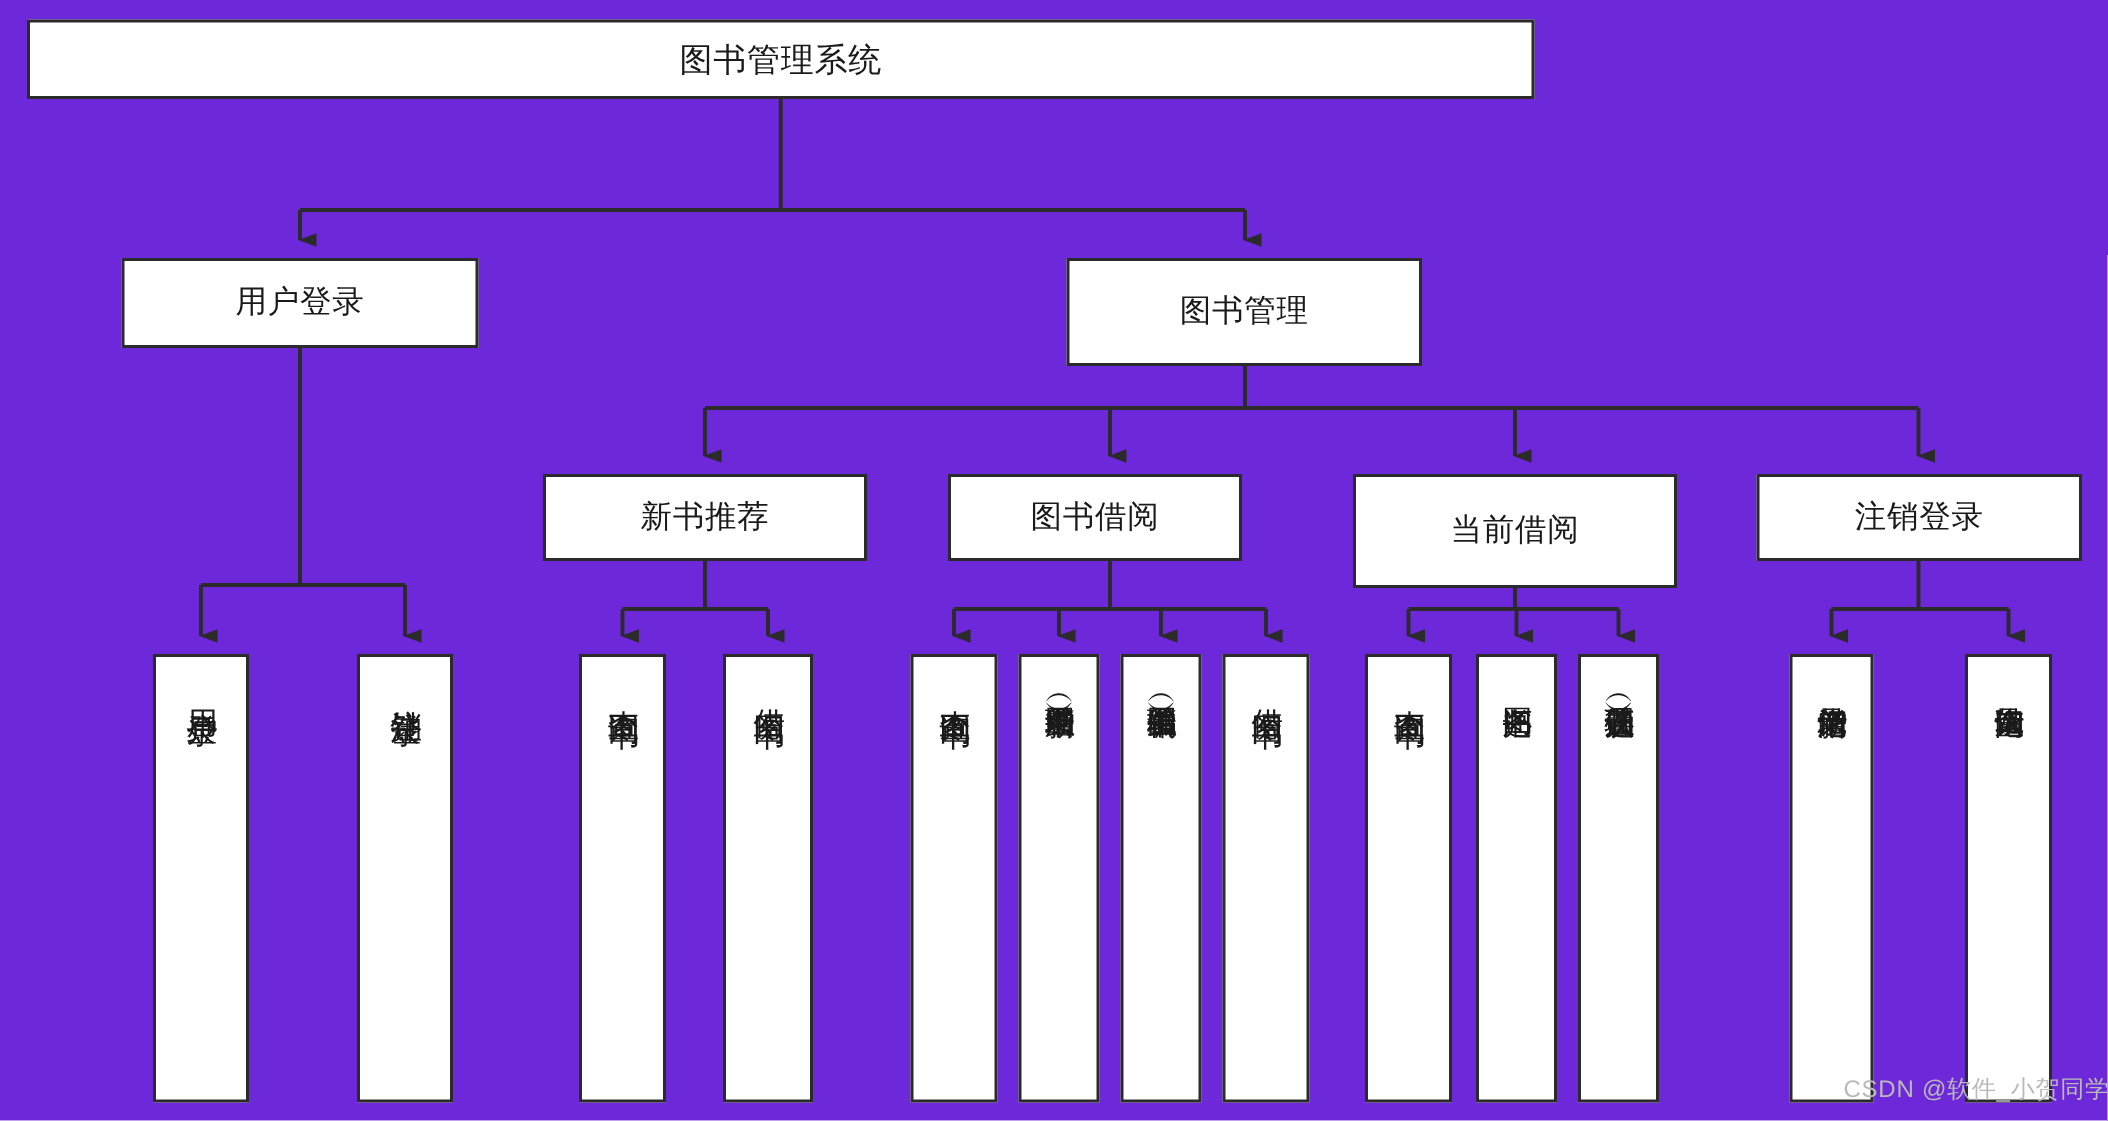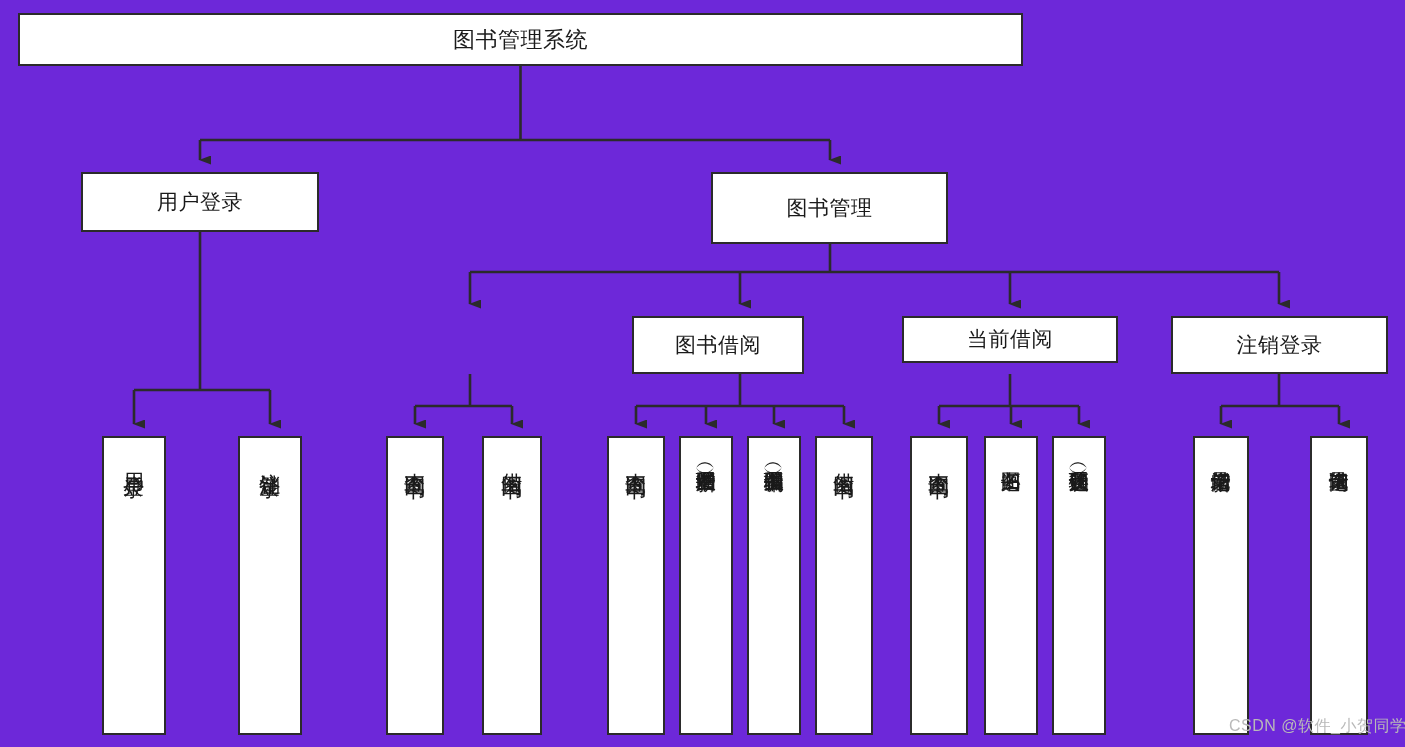--- a/index.html
+++ b/index.html
@@ -139,24 +139,27 @@
     <span class="node-label">图书管理系统</span>
   </div>
 
   <div class="node horiz" style="left: 81px; top: 172px; width: 238px; height: 60px; border-color: rgb(43, 43, 43); background: rgb(255, 255, 255); color: rgb(26, 26, 26);">
     <span class="node-label">用户登录</span>
   </div>
   <div class="node horiz" style="left: 711px; top: 172px; width: 237px; height: 72px; border-color: rgb(43, 43, 43); background: rgb(255, 255, 255); color: rgb(26, 26, 26);">
     <span class="node-label">图书管理</span>
   </div>
 
-  <div class="node horiz" style="left: 632px; top: 316px; width: 172px; height: 58px; border-color: rgb(43, 43, 43); background: rgb(255, 255, 255); color: rgb(26, 26, 26);">
+  <div class="node horiz" style="left: 362px; top: 316px; width: 216px; height: 58px; border-color: rgb(43, 43, 43); background: rgb(255, 255, 255); color: rgb(26, 26, 26);">
+    <span class="node-label">新书推荐</span>
+  </div>
+  <div class="node horiz" style="left: 632px; top: 316px; width: 196px; height: 58px; border-color: rgb(43, 43, 43); background: rgb(255, 255, 255); color: rgb(26, 26, 26);">
     <span class="node-label">图书借阅</span>
   </div>
-  <div class="node horiz" style="left: 902px; top: 316px; width: 216px; height: 47px; border-color: rgb(43, 43, 43); background: rgb(255, 255, 255); color: rgb(26, 26, 26);">
+  <div class="node horiz" style="left: 902px; top: 316px; width: 216px; height: 76px; border-color: rgb(43, 43, 43); background: rgb(255, 255, 255); color: rgb(26, 26, 26);">
     <span class="node-label">当前借阅</span>
   </div>
   <div class="node horiz" style="left: 1171px; top: 316px; width: 217px; height: 58px; border-color: rgb(43, 43, 43); background: rgb(255, 255, 255); color: rgb(26, 26, 26);">
     <span class="node-label">注销登录</span>
   </div>
 
   <div class="node vert" style="left: 102px; top: 436px; width: 64px; height: 299px; border-color: rgb(43, 43, 43); background: rgb(255, 255, 255); color: rgb(26, 26, 26);">
     <span class="node-label">用户登录</span>
   </div>
   <div class="node vert" style="left: 238px; top: 436px; width: 64px; height: 299px; border-color: rgb(43, 43, 43); background: rgb(255, 255, 255); color: rgb(26, 26, 26);">

